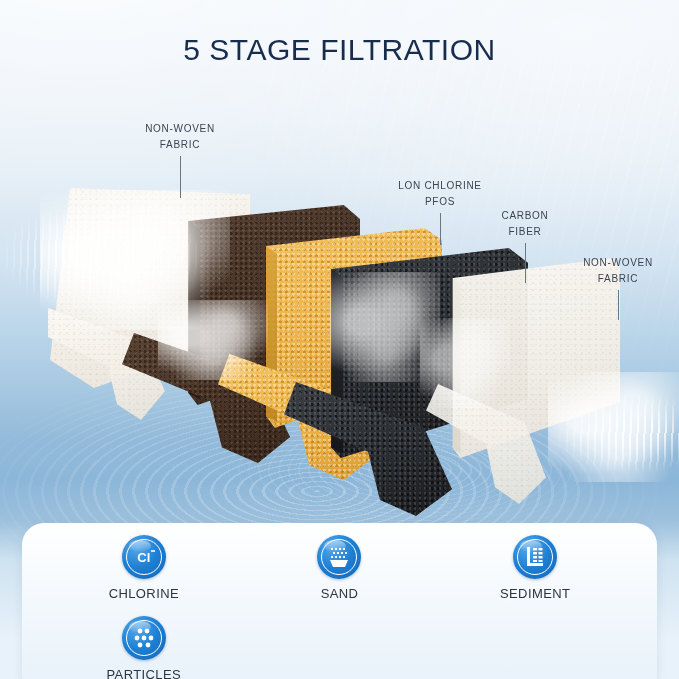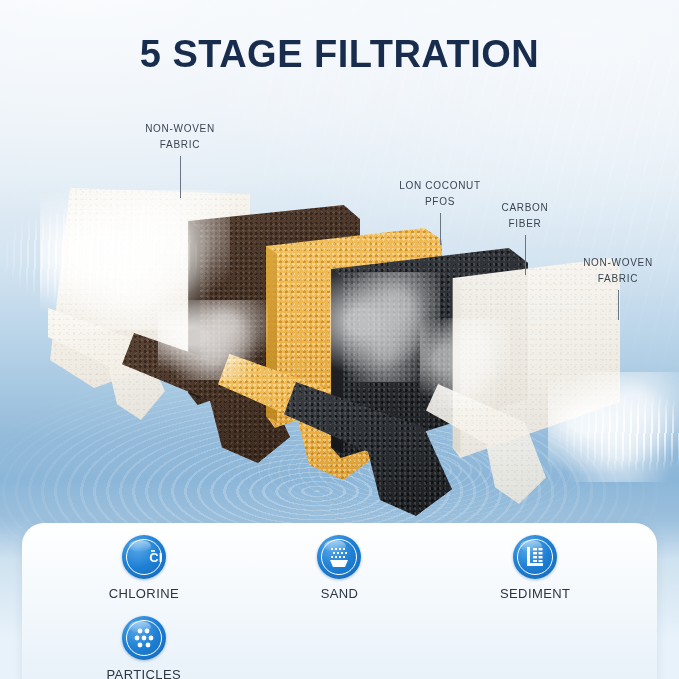--- a/index.html
+++ b/index.html
@@ -46,21 +46,21 @@
   .bg-streaks{position:absolute;right:0;top:60px;width:420px;height:330px;opacity:.30;
     background:repeating-linear-gradient(104deg,
       rgba(255,255,255,.55) 0px, rgba(255,255,255,.55) 2px,
       rgba(255,255,255,0) 2px, rgba(255,255,255,0) 16px);
     -webkit-mask-image:linear-gradient(200deg, #000 5%, transparent 70%);
             mask-image:linear-gradient(200deg, #000 5%, transparent 70%);
   }
 
   
   .title{position:absolute;left:0;right:0;top:33px;text-align:center;
-    font-size:38px;font-weight:bold;letter-spacing:.5px;color:#182d4d;}
+    font-size:30px;font-weight:normal;letter-spacing:.5px;color:#182d4d;}
 
   
   .callout{position:absolute;text-align:center;color:#3b4450;
     font-size:10px;letter-spacing:.7px;line-height:16px;}
   .callout .ln{display:block;margin:3px auto 0;width:1px;background:#6a7684;}
 
   
   .slabs{position:absolute;inset:0;}
   .slab{position:absolute;}
   .face{position:absolute;inset:0;border-radius:2px;}
@@ -197,45 +197,45 @@
   </div>
 
   <div class="callout" style="left:120px;top:121px;width:120px;">
     <span>NON-WOVEN</span><br>
     <span>FABRIC</span>
     <span class="ln" style="height:42px;"></span>
   </div>
 
 
   <div class="callout" style="left:375px;top:178px;width:130px;">
-    <span>LON COCONUT</span><br>
+    <span>LON CHLORINE</span><br>
     <span>PFOS</span>
     <span class="ln" style="height:32px;"></span>
   </div>
 
-  <div class="callout" style="left:470px;top:200px;width:110px;">
+  <div class="callout" style="left:470px;top:208px;width:110px;">
     <span>CARBON</span><br>
     <span>FIBER</span>
     <span class="ln" style="height:40px;"></span>
   </div>
 
   <div class="callout" style="left:558px;top:255px;width:120px;">
     <span>NON-WOVEN</span><br>
     <span>FABRIC</span>
     <span class="ln" style="height:30px;"></span>
   </div>
 
   <div class="card">
     <div class="grid">
 
       <div class="cell">
         <div class="badge">
           <div class="gl"></div>
             <div class="ring"></div>
-          <div class="txt" style="font-size:13px;font-weight:bold;line-height:13px;padding-left:12px;">
+          <div class="txt" style="font-size:13px;font-weight:bold;line-height:13px;">
             <span>Cl</span>
           </div>
           <svg viewBox="0 0 44 44">
             <line x1="29" y1="16" x2="33" y2="16" stroke="#fff" stroke-width="1.6"></line>
           </svg>
         </div>
         <div class="cap">CHLORINE</div>
       </div>
 
 

